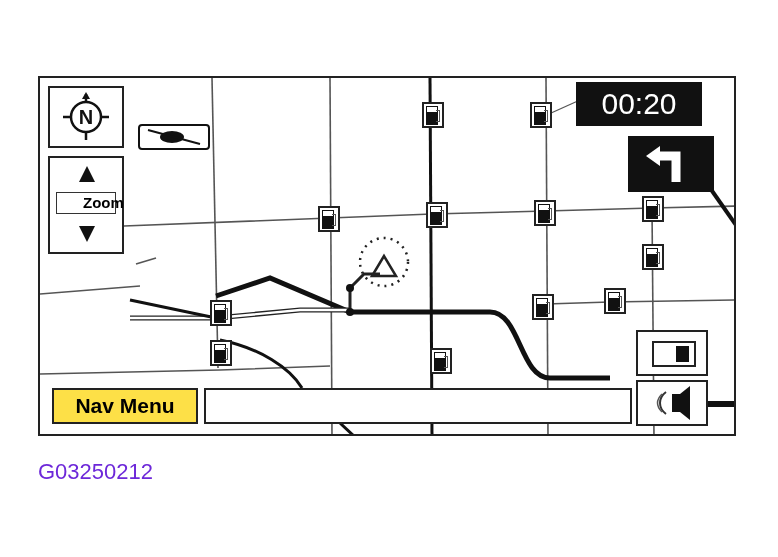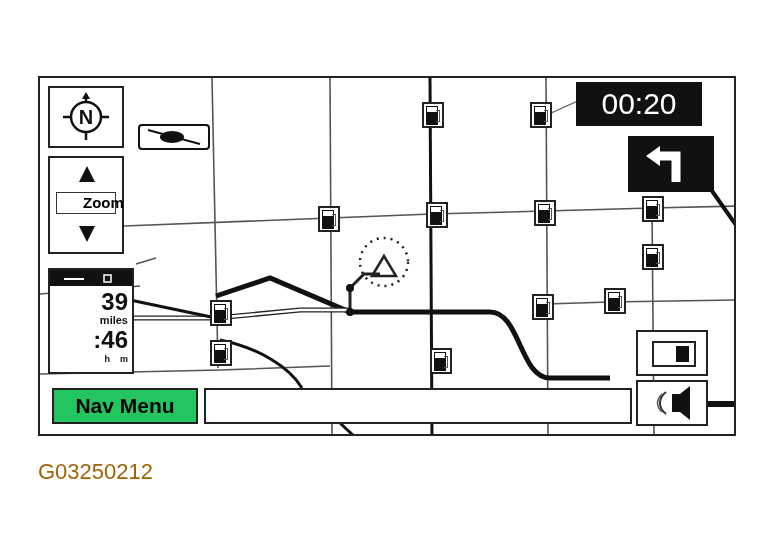--- a/index.html
+++ b/index.html
@@ -11,28 +11,28 @@
   .compass{left:8px;top:8px;width:76px;height:62px;}
   .zoompanel{left:8px;top:78px;width:76px;height:98px;}
   .zoomlabel{left:6px;top:34px;width:60px;height:22px;border:1.5px solid #333;font-weight:bold;font-size:15px;text-align:center;line-height:19px;padding-left:26px;}
   .arrowup{left:29px;top:8px;width:0;height:0;border-left:8px solid transparent;border-right:8px solid transparent;border-bottom:16px solid #111;}
   .arrowdn{left:29px;top:68px;width:0;height:0;border-left:8px solid transparent;border-right:8px solid transparent;border-top:16px solid #111;}
   .trip{left:8px;top:190px;width:86px;height:106px;}
   .triphead{left:0;top:0;width:100%;height:16px;background:#111;}
   .tripnum{right:4px;font-weight:bold;color:#111;text-align:right;}
   .clock{left:536px;top:4px;width:126px;height:44px;background:#111;color:#fff;font-size:30px;text-align:center;line-height:44px;}
   .turn{left:588px;top:58px;width:86px;height:56px;background:#111;}
-  .navmenu{left:12px;top:310px;width:146px;height:36px;border:2px solid #222;font-weight:bold;font-size:21px;text-align:center;line-height:32px;background:#22c55e;}
+  .navmenu{left:12px;top:310px;width:146px;height:36px;border:2px solid #222;font-weight:bold;font-size:21px;text-align:center;line-height:32px;background:#fde047;}
   .msgbar{left:164px;top:310px;width:428px;height:36px;border:2px solid #222;background:#fff;}
   .toggle{left:596px;top:252px;width:72px;height:46px;}
   .speaker{left:596px;top:302px;width:72px;height:46px;}
   .pump{position:absolute;width:22px;height:26px;border:2px solid #222;background:#fff;box-sizing:border-box;}
   .pump::before{content:"";position:absolute;left:3px;top:3px;width:10px;height:17px;background:#111;border-top:5px solid #fff;box-sizing:border-box;outline:1px solid #111;}
   .pump::after{content:"";position:absolute;right:2px;top:6px;width:3px;height:10px;border:1px solid #555;border-left:none;}
-  .caption{position:absolute;left:38px;top:459px;font-size:22px;color:#a16207;}
+  .caption{position:absolute;left:38px;top:459px;font-size:22px;color:#6d28d9;}
 </style>
 </head>
 <body>
 
 <div class="screen">
   <svg class="map" width="698" height="360">
     <g stroke="#555" stroke-width="1.6" fill="none">
       <path d="M172 0 L178 290"></path>
       <path d="M290 0 L292 360"></path>
       <path d="M390 0 L392 360" stroke="#111" stroke-width="3"></path>
@@ -75,32 +75,20 @@
       <path d="M8 4 L60 18" stroke="#111" stroke-width="2"></path>
     </svg>
   </div>
 
   <div class="abs panel zoompanel">
     <div class="abs arrowup"></div>
     <div class="abs zoomlabel">Zoom</div>
     <div class="abs arrowdn"></div>
   </div>
 
-  <div class="abs panel trip">
-    <div class="abs triphead">
-      <svg width="84" height="16">
-          <path d="M14 9 L34 9" stroke="#fff" stroke-width="2"></path>
-          <rect x="54" y="5" width="7" height="7" fill="none" stroke="#fff" stroke-width="1.5"></rect>
-        </svg>
-    </div>
-    <div class="abs tripnum" style="top:18px;font-size:24px;">39</div>
-    <div class="abs tripnum" style="top:44px;font-size:11px;">miles</div>
-    <div class="abs tripnum" style="top:56px;font-size:24px;">:46</div>
-    <div class="abs tripnum" style="top:84px;font-size:9px;white-space:pre;">h    m</div>
-  </div>
 
   <div class="abs clock">00:20</div>
 
   <div class="abs turn">
     <svg width="86" height="56">
       <path d="M48 46 L48 20 L30 20" stroke="#fff" stroke-width="9" fill="none"></path>
       <path d="M18 20 L32 10 L32 30 Z" fill="#fff"></path>
     </svg>
   </div>
 

